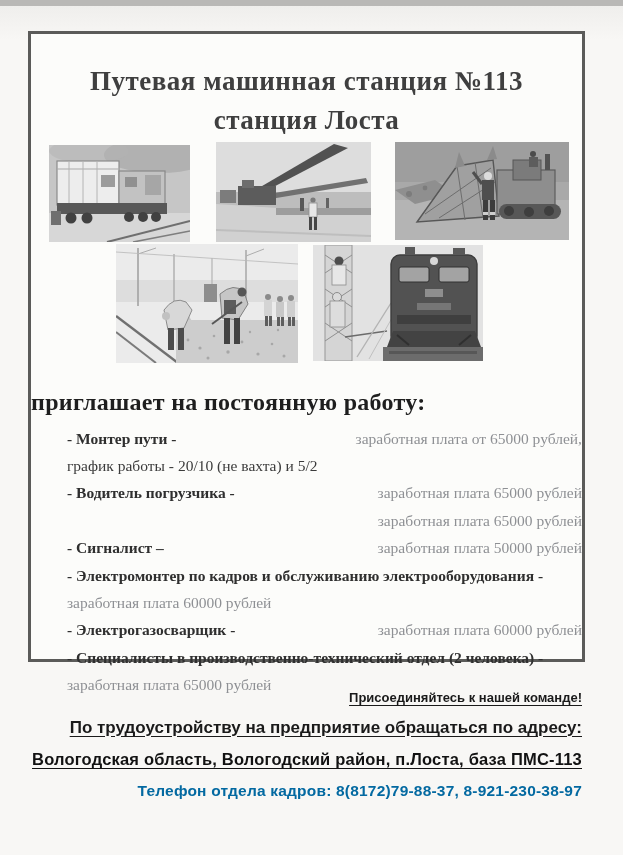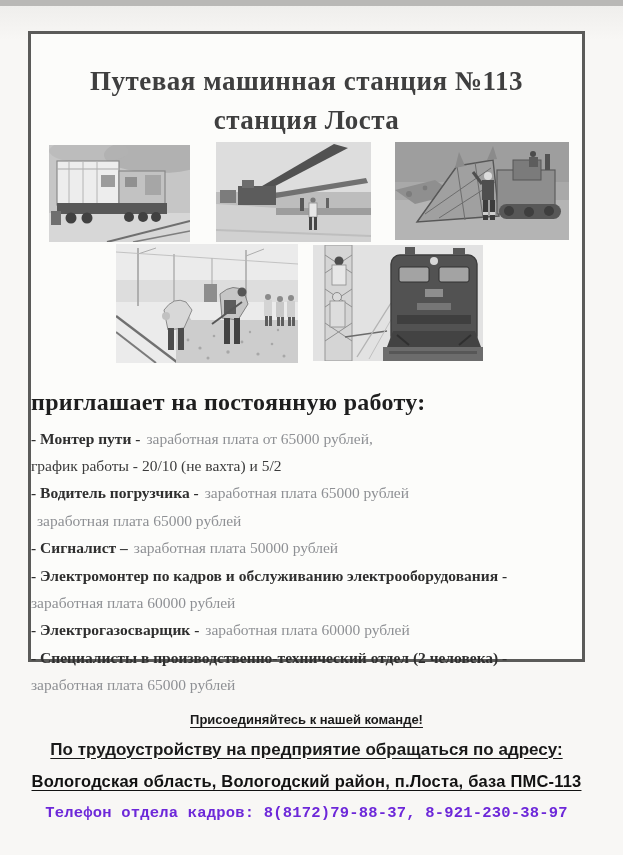--- a/index.html
+++ b/index.html
@@ -19,36 +19,36 @@
   #p1 { left:18px;  top:111px; width:141px; height:97px; }
   #p2 { left:185px; top:108px; width:155px; height:100px; }
   #p3 { left:364px; top:108px; width:174px; height:98px; }
   #p4 { left:85px;  top:210px; width:182px; height:119px; }
   #p5 { left:282px; top:211px; width:170px; height:116px; }
 
   .headline { position:absolute; top:355px; left:0; width:100%; text-align:left;
               font-weight:bold; font-size:24px; color:#1e1e1e; letter-spacing:.3px; }
 
   .vacancies { position:absolute; top:391px; left:0; width:100%; }
-  .vac-row { height:27.4px; display:flex; justify-content:flex-start; align-items:center;
-             font-size:15.5px; white-space:pre; }
+  .vac-row { height:27.4px; display:flex; justify-content:space-between; align-items:center;
+             font-size:15.5px; white-space:pre;margin-left:36px; }
   .vac-title { color:#2f2f2f; font-weight:bold; }
   .vac-salary { color:#8e9094; font-weight:normal; }
   .vac-plain { color:#3b3b3b; }
   .vac-gap { width:6px; }
 
-  .footer { position:absolute; top:678px; left:0; width:100%; text-align:center;
+  .footer { position:absolute; top:656px; left:0; width:100%; text-align:right;
             font-family:"Liberation Sans", sans-serif; }
   .f-join  { font-size:13px; font-weight:bold; color:#1a1a1a; text-decoration:underline;
              text-underline-offset:3px; margin-bottom:13px; }
   .f-apply { font-size:17px; font-weight:bold; color:#1a1a1a; text-decoration:underline;
              text-underline-offset:3px; margin-bottom:12px; }
   .f-addr  { font-size:16.5px; font-weight:bold; color:#121212; text-decoration:underline;
              text-underline-offset:3px; letter-spacing:.2px; margin-bottom:13px; }
-  .f-phone { font-size:15.5px; font-weight:bold; color:#6d28d9; letter-spacing:.2px;font-family:Liberation Mono, monospace; }
+  .f-phone { font-size:15.5px; font-weight:bold; color:#0369a1; letter-spacing:.2px; }
 </style>
 </head>
 <body>
 
 <div class="scan-strip"></div>
 <div class="scan-shade"></div>
 
 <div class="page">
 
   <div class="title">

